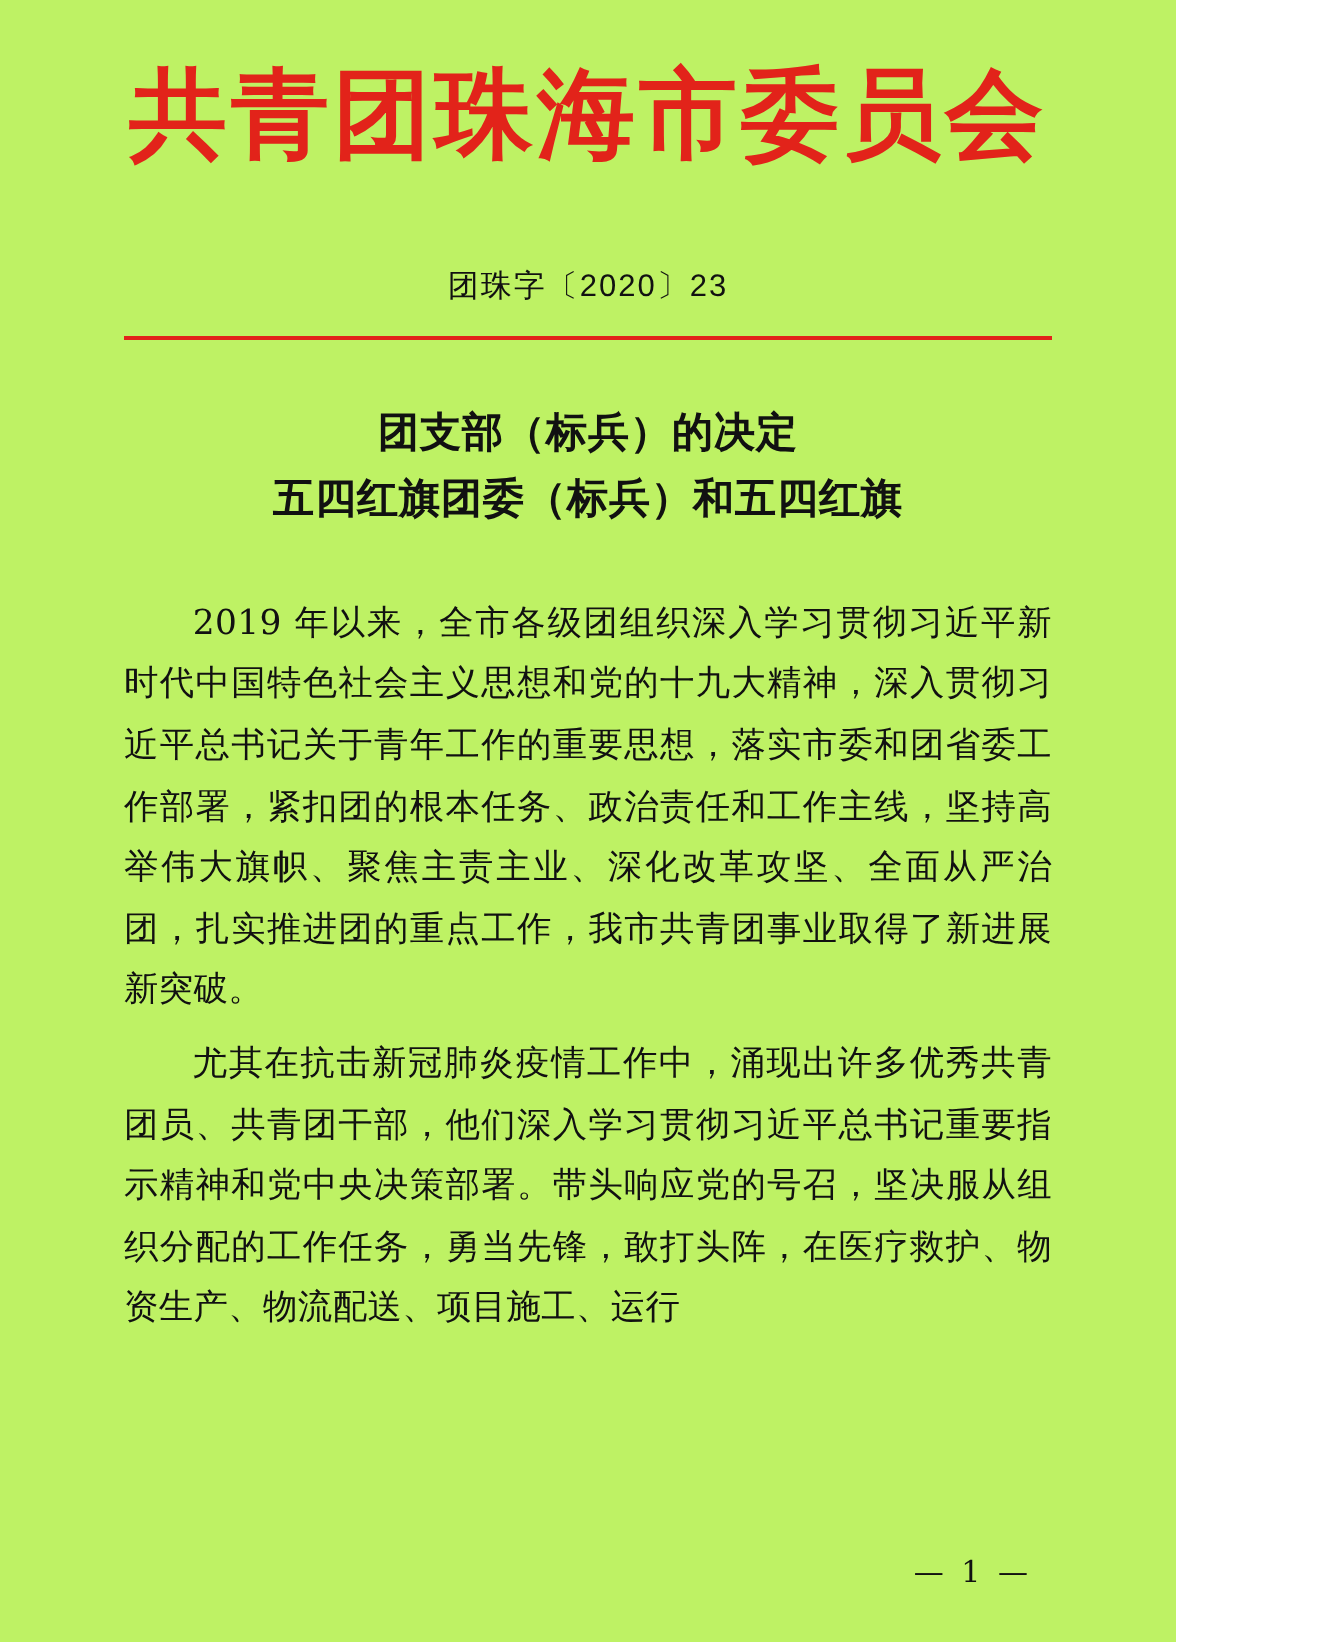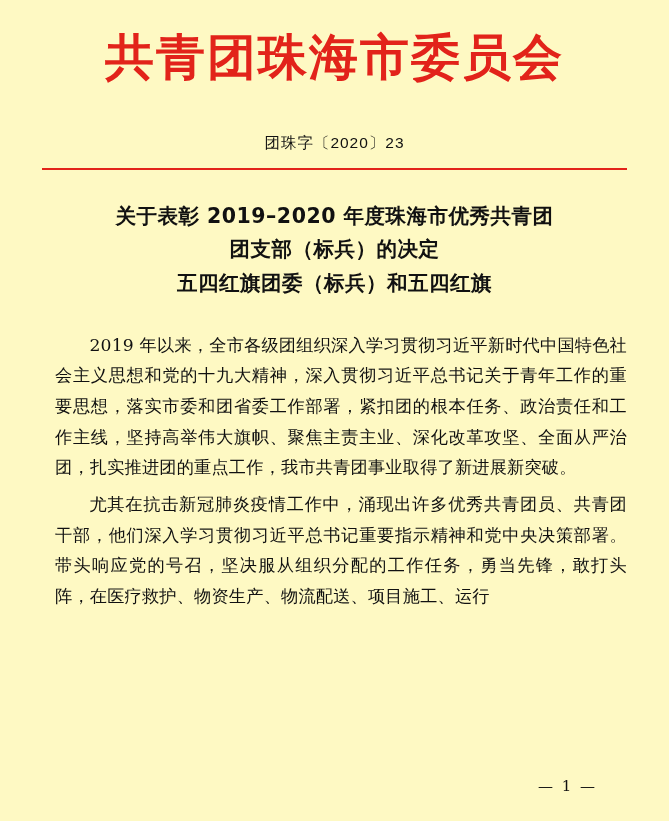--- a/index.html
+++ b/index.html
@@ -9,25 +9,25 @@
   }
   body {
     width: 669px;
     height: 821px;
     font-family: "DejaVu Serif", "Liberation Serif", serif;
     color: #111111;
     overflow: hidden;
   }
   .page {
     position: relative;
-    width: 669px;
+    width: 588px;
     height: 821px;
     box-sizing: border-box;
-    padding: 0 42px;
-    background: #fef9c3;
+    padding: 0 62px;
+    background: #bef264;
   }
 
   
   .masthead {
     text-align: center;
     padding-top: 28px;
     color: #e2231a;
     font-family: "DejaVu Sans", "Liberation Sans", sans-serif;
     font-weight: bold;
     font-size: 49px;
@@ -72,21 +72,21 @@
   
   .body-text {
     margin-top: 30px;
   }
   .para {
     font-size: 17.2px;
     line-height: 1.78;
     text-align: justify;
     text-justify: inter-ideograph;
     text-indent: 2em;
-    margin: 0 0 6px 13px;
+    margin: 0 0 6px 0;
     letter-spacing: 0.2px;
   }
 
   
   .page-footer {
     position: absolute;
     left: 0;
     right: 0;
     bottom: 26px;
     text-align: right;
@@ -101,21 +101,20 @@
 
 <div class="page">
 
   <div class="masthead">共青团珠海市委员会</div>
 
   <div class="doc-number">团珠字〔2020〕23</div>
 
   <div class="red-rule"></div>
 
   <div class="doc-title">
-    <span class="tl">关于表彰 2019–2020 年度珠海市优秀共青团</span>
     <span class="tl">团支部（标兵）的决定</span>
     <span class="tl">五四红旗团委（标兵）和五四红旗</span>
   </div>
 
   <div class="body-text">
     <p class="para">2019 年以来，全市各级团组织深入学习贯彻习近平新时代中国特色社会主义思想和党的十九大精神，深入贯彻习近平总书记关于青年工作的重要思想，落实市委和团省委工作部署，紧扣团的根本任务、政治责任和工作主线，坚持高举伟大旗帜、聚焦主责主业、深化改革攻坚、全面从严治团，扎实推进团的重点工作，我市共青团事业取得了新进展新突破。</p>
     <p class="para">尤其在抗击新冠肺炎疫情工作中，涌现出许多优秀共青团员、共青团干部，他们深入学习贯彻习近平总书记重要指示精神和党中央决策部署。带头响应党的号召，坚决服从组织分配的工作任务，勇当先锋，敢打头阵，在医疗救护、物资生产、物流配送、项目施工、运行</p>
   </div>
 
   <div class="page-footer">— 1 —</div>

